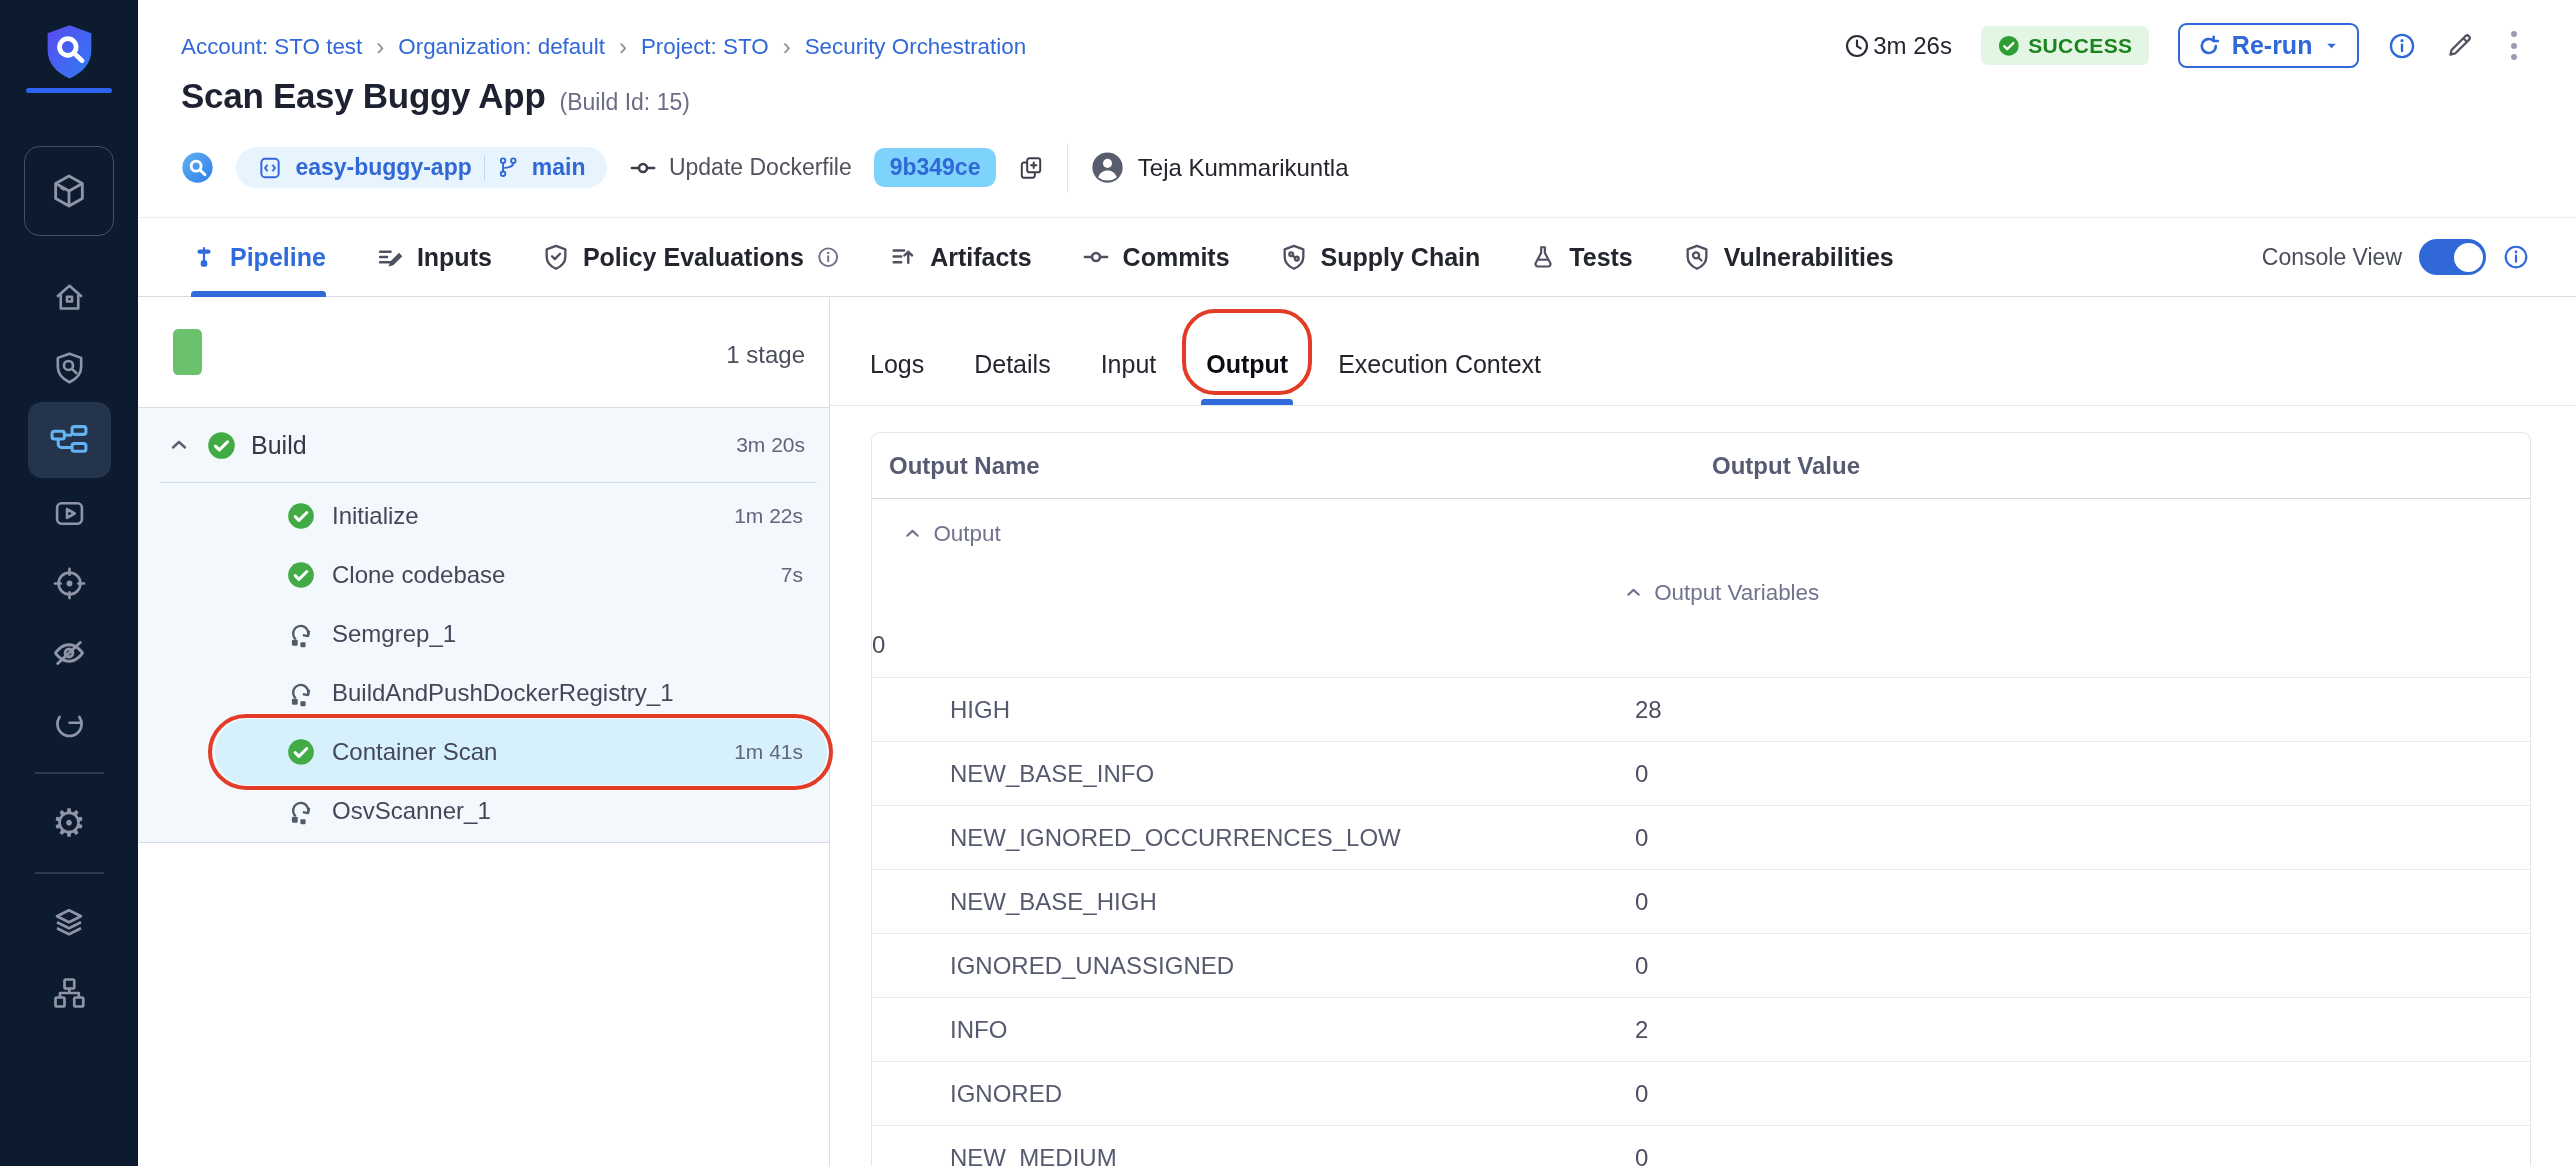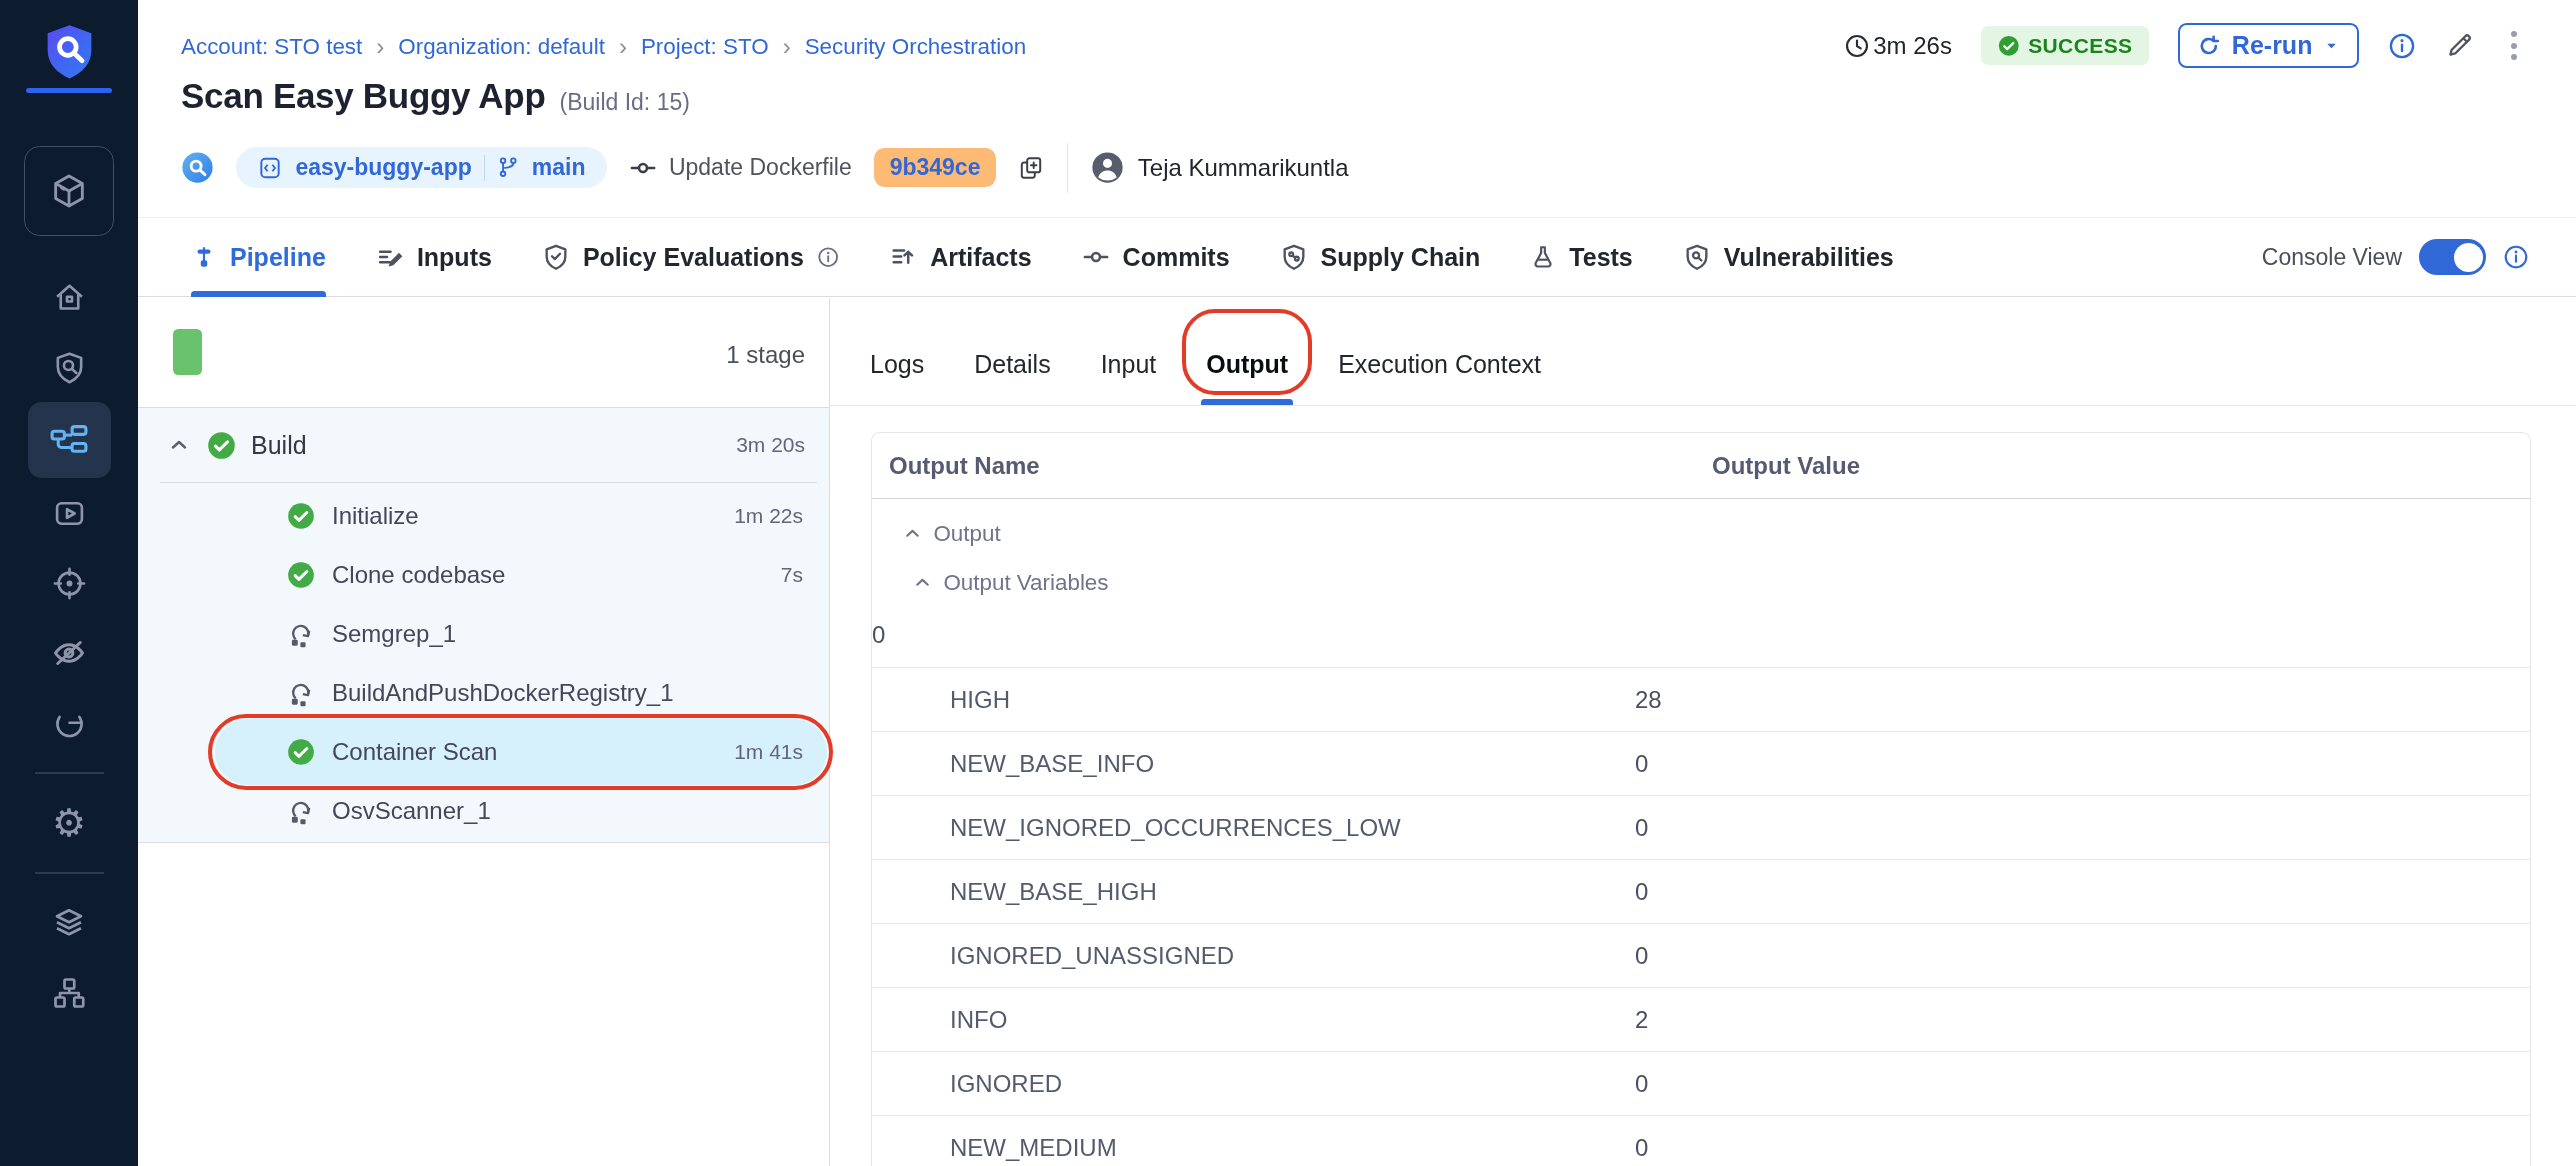--- a/index.html
+++ b/index.html
@@ -27,21 +27,21 @@
   .breadcrumb { position:absolute; left:43px; top:33px; display:flex; align-items:center; gap:14px; font-size:22.4px; color:#3168D8; }
   .breadcrumb .sep { color:#8A8DA0; font-size:24px; }
   .crumb { cursor:pointer; }
   .title-row { position:absolute; left:43px; top:76px; display:flex; align-items:flex-end; gap:14px; }
   .page-title { font-size:35px; font-weight:bold; color:#1E2130; letter-spacing:-0.3px; }
   .build-id { font-size:23px; color:#6B6D85; }
   .repo-row { position:absolute; left:43px; top:145px; height:45px; display:flex; align-items:center; gap:22.4px; }
   .pill { display:flex; align-items:center; gap:12px; background:#E8F4FD; border-radius:22.4px; padding:7px 21px; color:#3168D8; font-size:23px; font-weight:600; }
   .pill-div { width:1.7px; height:26px; background:#BCD9EE; }
   .commit-msg { display:flex; align-items:center; gap:12px; color:#50525F; font-size:23px; }
-  .sha-pill { background:#fdba74; border-radius:10.4px; padding:6px 15.5px; color:#3168D8; font-size:23px; font-weight:bold; }
+  .sha-pill { background:#7dd3fc; border-radius:10.4px; padding:6px 15.5px; color:#3168D8; font-size:23px; font-weight:bold; }
   .v-div { width:1.7px; height:50px; background:#E2E3EC; }
   .author { display:flex; align-items:center; gap:14px; font-size:24px; color:#24262E; }
 
   
   .header-meta { position:absolute; right:50px; top:24px; display:flex; align-items:center; gap:29px; height:43px; }
   .duration { display:flex; align-items:center; gap:3px; font-size:24px; font-weight:500; color:#22252E; }
   .status-badge { display:flex; align-items:center; gap:8.6px; background:#E3F6E4; border-radius:7px; padding:7.8px 17px; }
   .status-badge span { font-size:21px; font-weight:bold; color:#1B841D; letter-spacing:0.4px; }
   .rerun-btn { display:flex; align-items:center; gap:10.4px; border:2.6px solid #3168D8; border-radius:8.6px; padding:6px 17px; color:#3168D8; font-size:25px; font-weight:bold; background:#fff; cursor:pointer; }
   .kebab { display:flex; flex-direction:column; gap:5.2px; padding:3.5px 8.6px; cursor:pointer; }
@@ -82,21 +82,21 @@
   .dtab { position:relative; padding-bottom:26px; font-size:25px; font-weight:500; color:#23262E; cursor:pointer; }
   .dtab.active { font-weight:bold; color:#0B0D14; }
   .dtab.active::after { content:""; position:absolute; left:-5.2px; right:-5.2px; bottom:0; height:6px; border-radius:3.5px 3.5px 0 0; background:#2F6BDB; }
   .dtab-ring { position:absolute; left:-24px; right:-24px; top:-41px; bottom:10.4px; border:4.3px solid #E23C28; border-radius:33px; pointer-events:none; }
 
   .tablewrap { position:absolute; left:41px; right:45px; top:134px; bottom:0; border:1.7px solid #E3E4EE; border-bottom:none; border-radius:8.6px 8.6px 0 0; background:#fff; overflow:hidden; }
   .thead { height:66px; display:flex; align-items:center; border-bottom:1.7px solid #D3D5E2; font-size:24px; font-weight:bold; color:#565B73; padding-left:17px; }
   .cell-name { width:823px; flex:none; }
   .group-row { height:41px; display:flex; align-items:center; gap:10.4px; color:#70738C; font-size:22.4px; cursor:pointer; }
   .group-row.lvl1 { padding-left:30px; margin-top:14px; }
-  .group-row.lvl2 { padding-left:40px; margin-top:8px; }
+  .group-row.lvl2 { padding-left:40px; margin-top:18px;justify-content:center; }
   .vrow { height:64px; display:flex; align-items:center; border-top:0.9px solid #E7E8F1; font-size:24px; }
   .vrow:first-of-type { border-top:none; }
   .vrow .vname { width:763px; flex:none; padding-left:78px; color:#565A6E; }
   .vrow .vval { color:#4A4E60; }
 
   svg { display:block; }
 </style>
 </head>
 <body>
 

